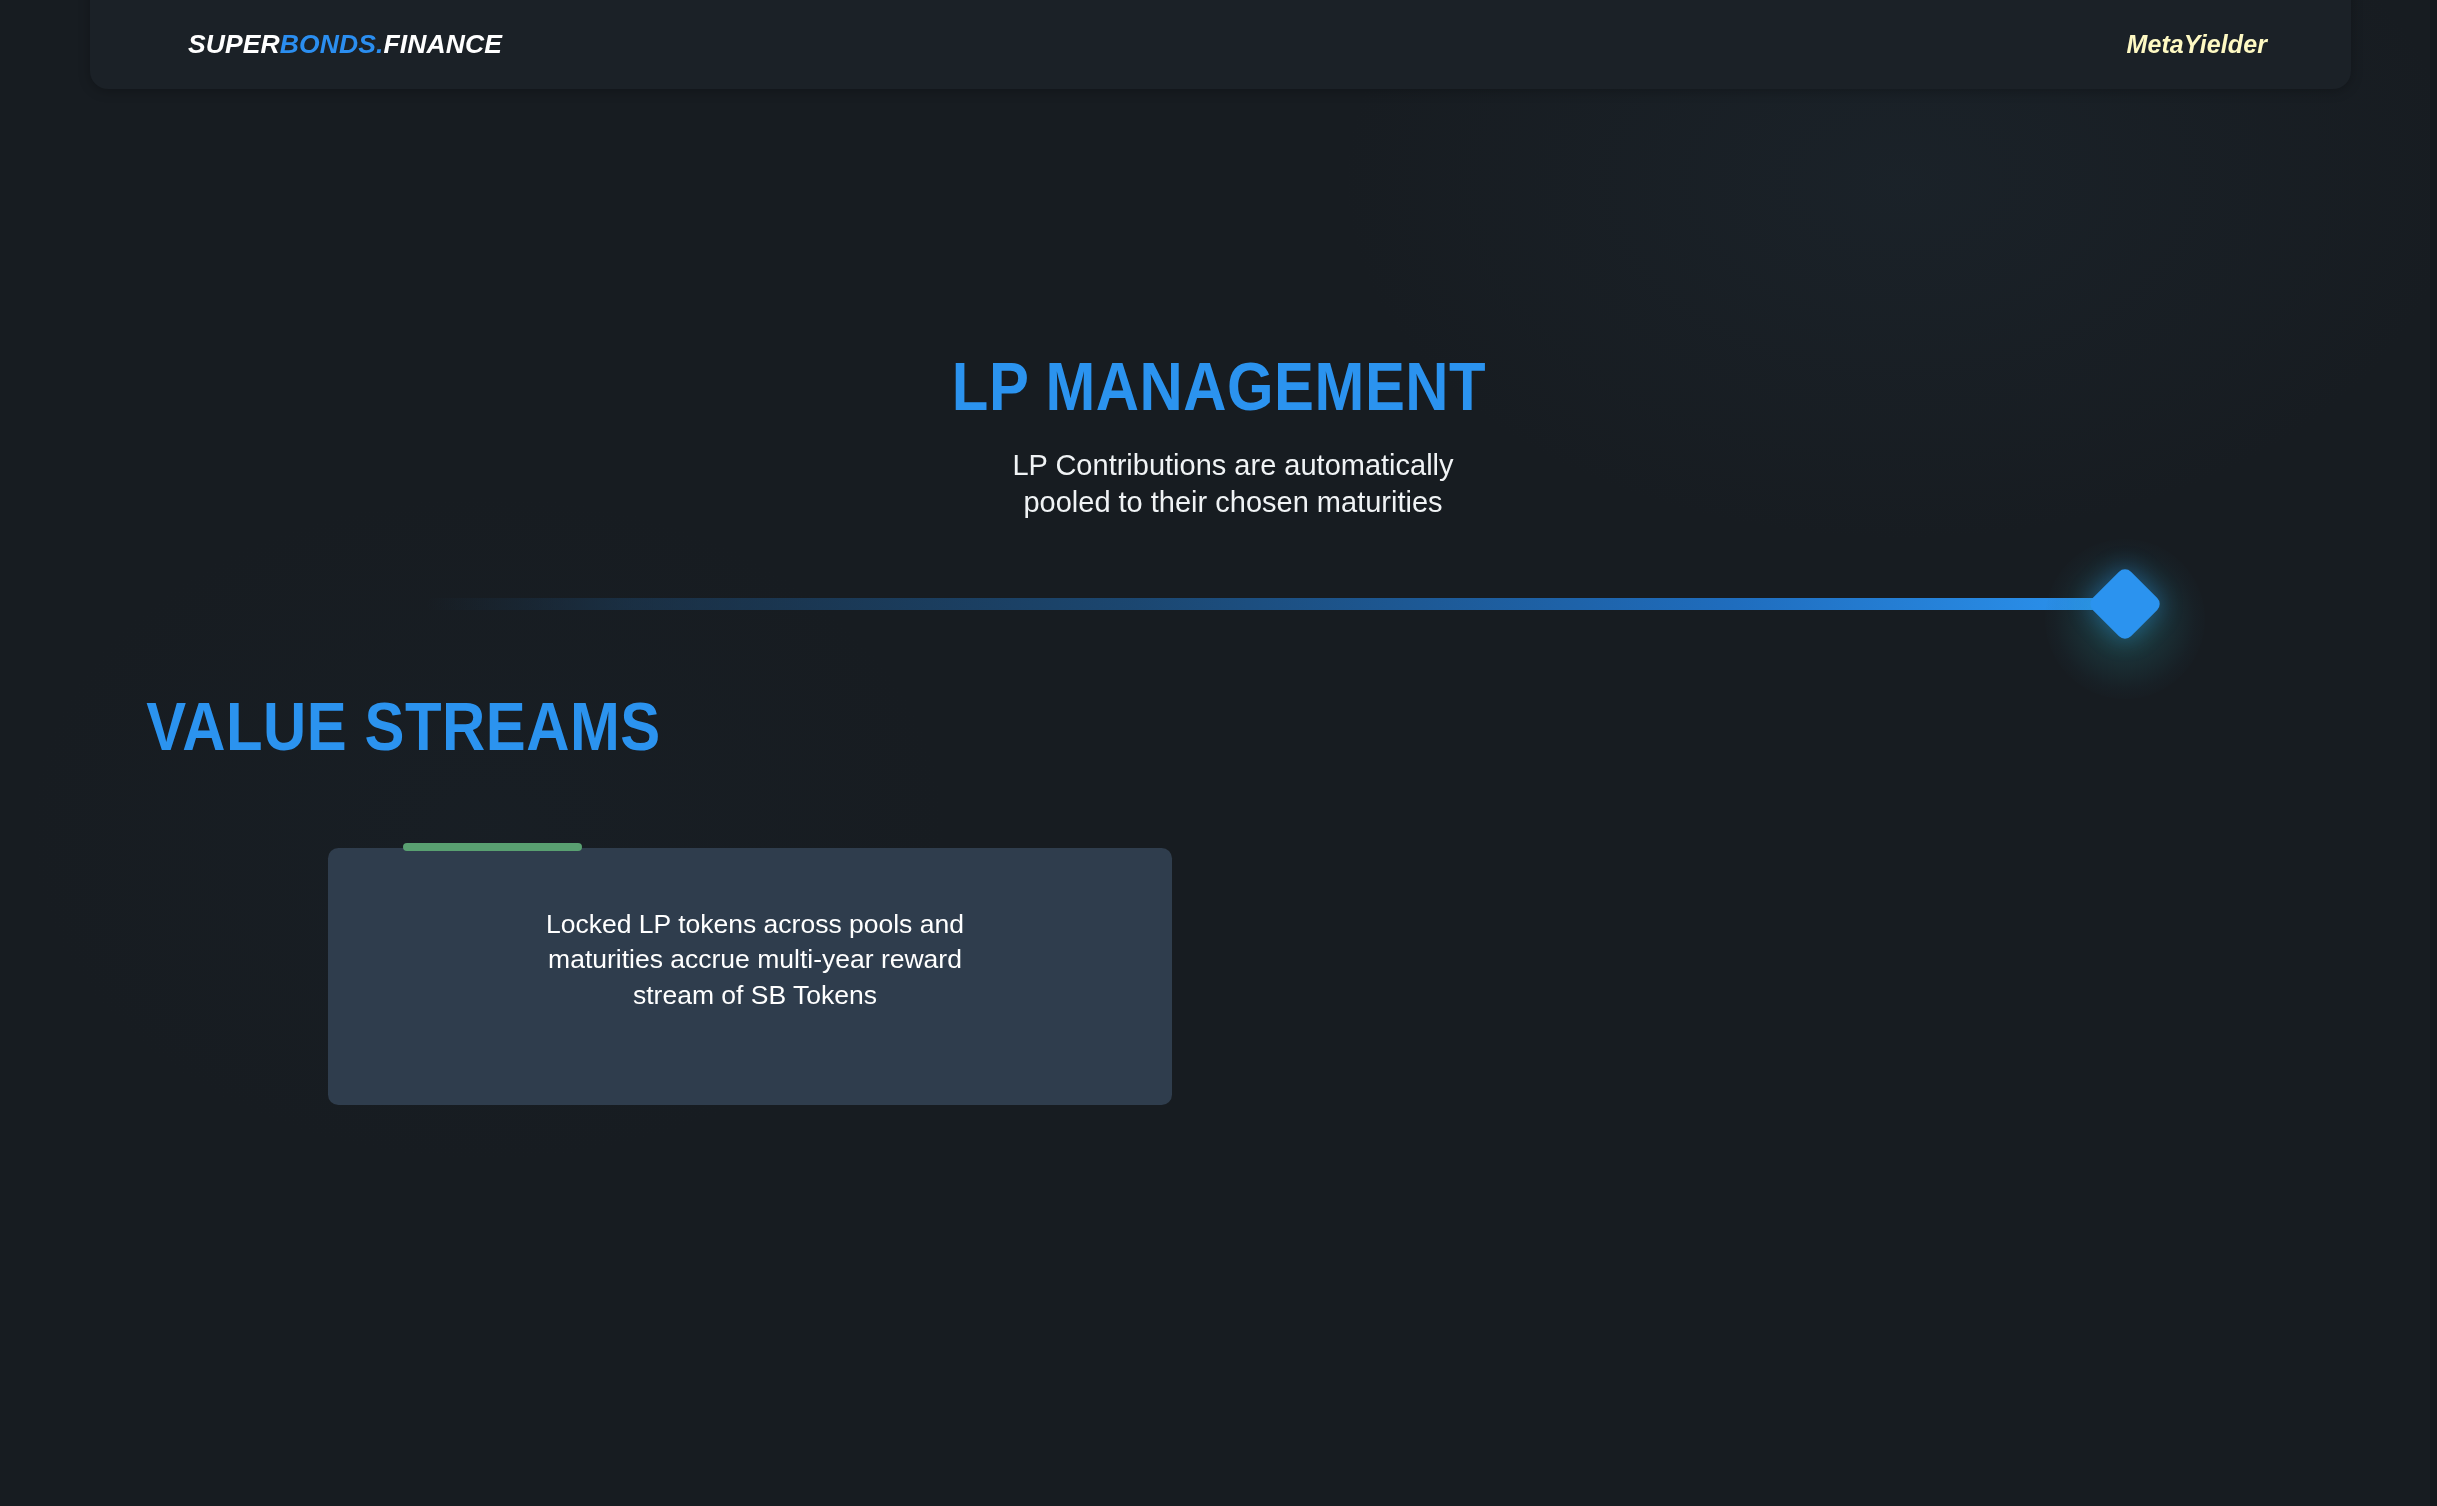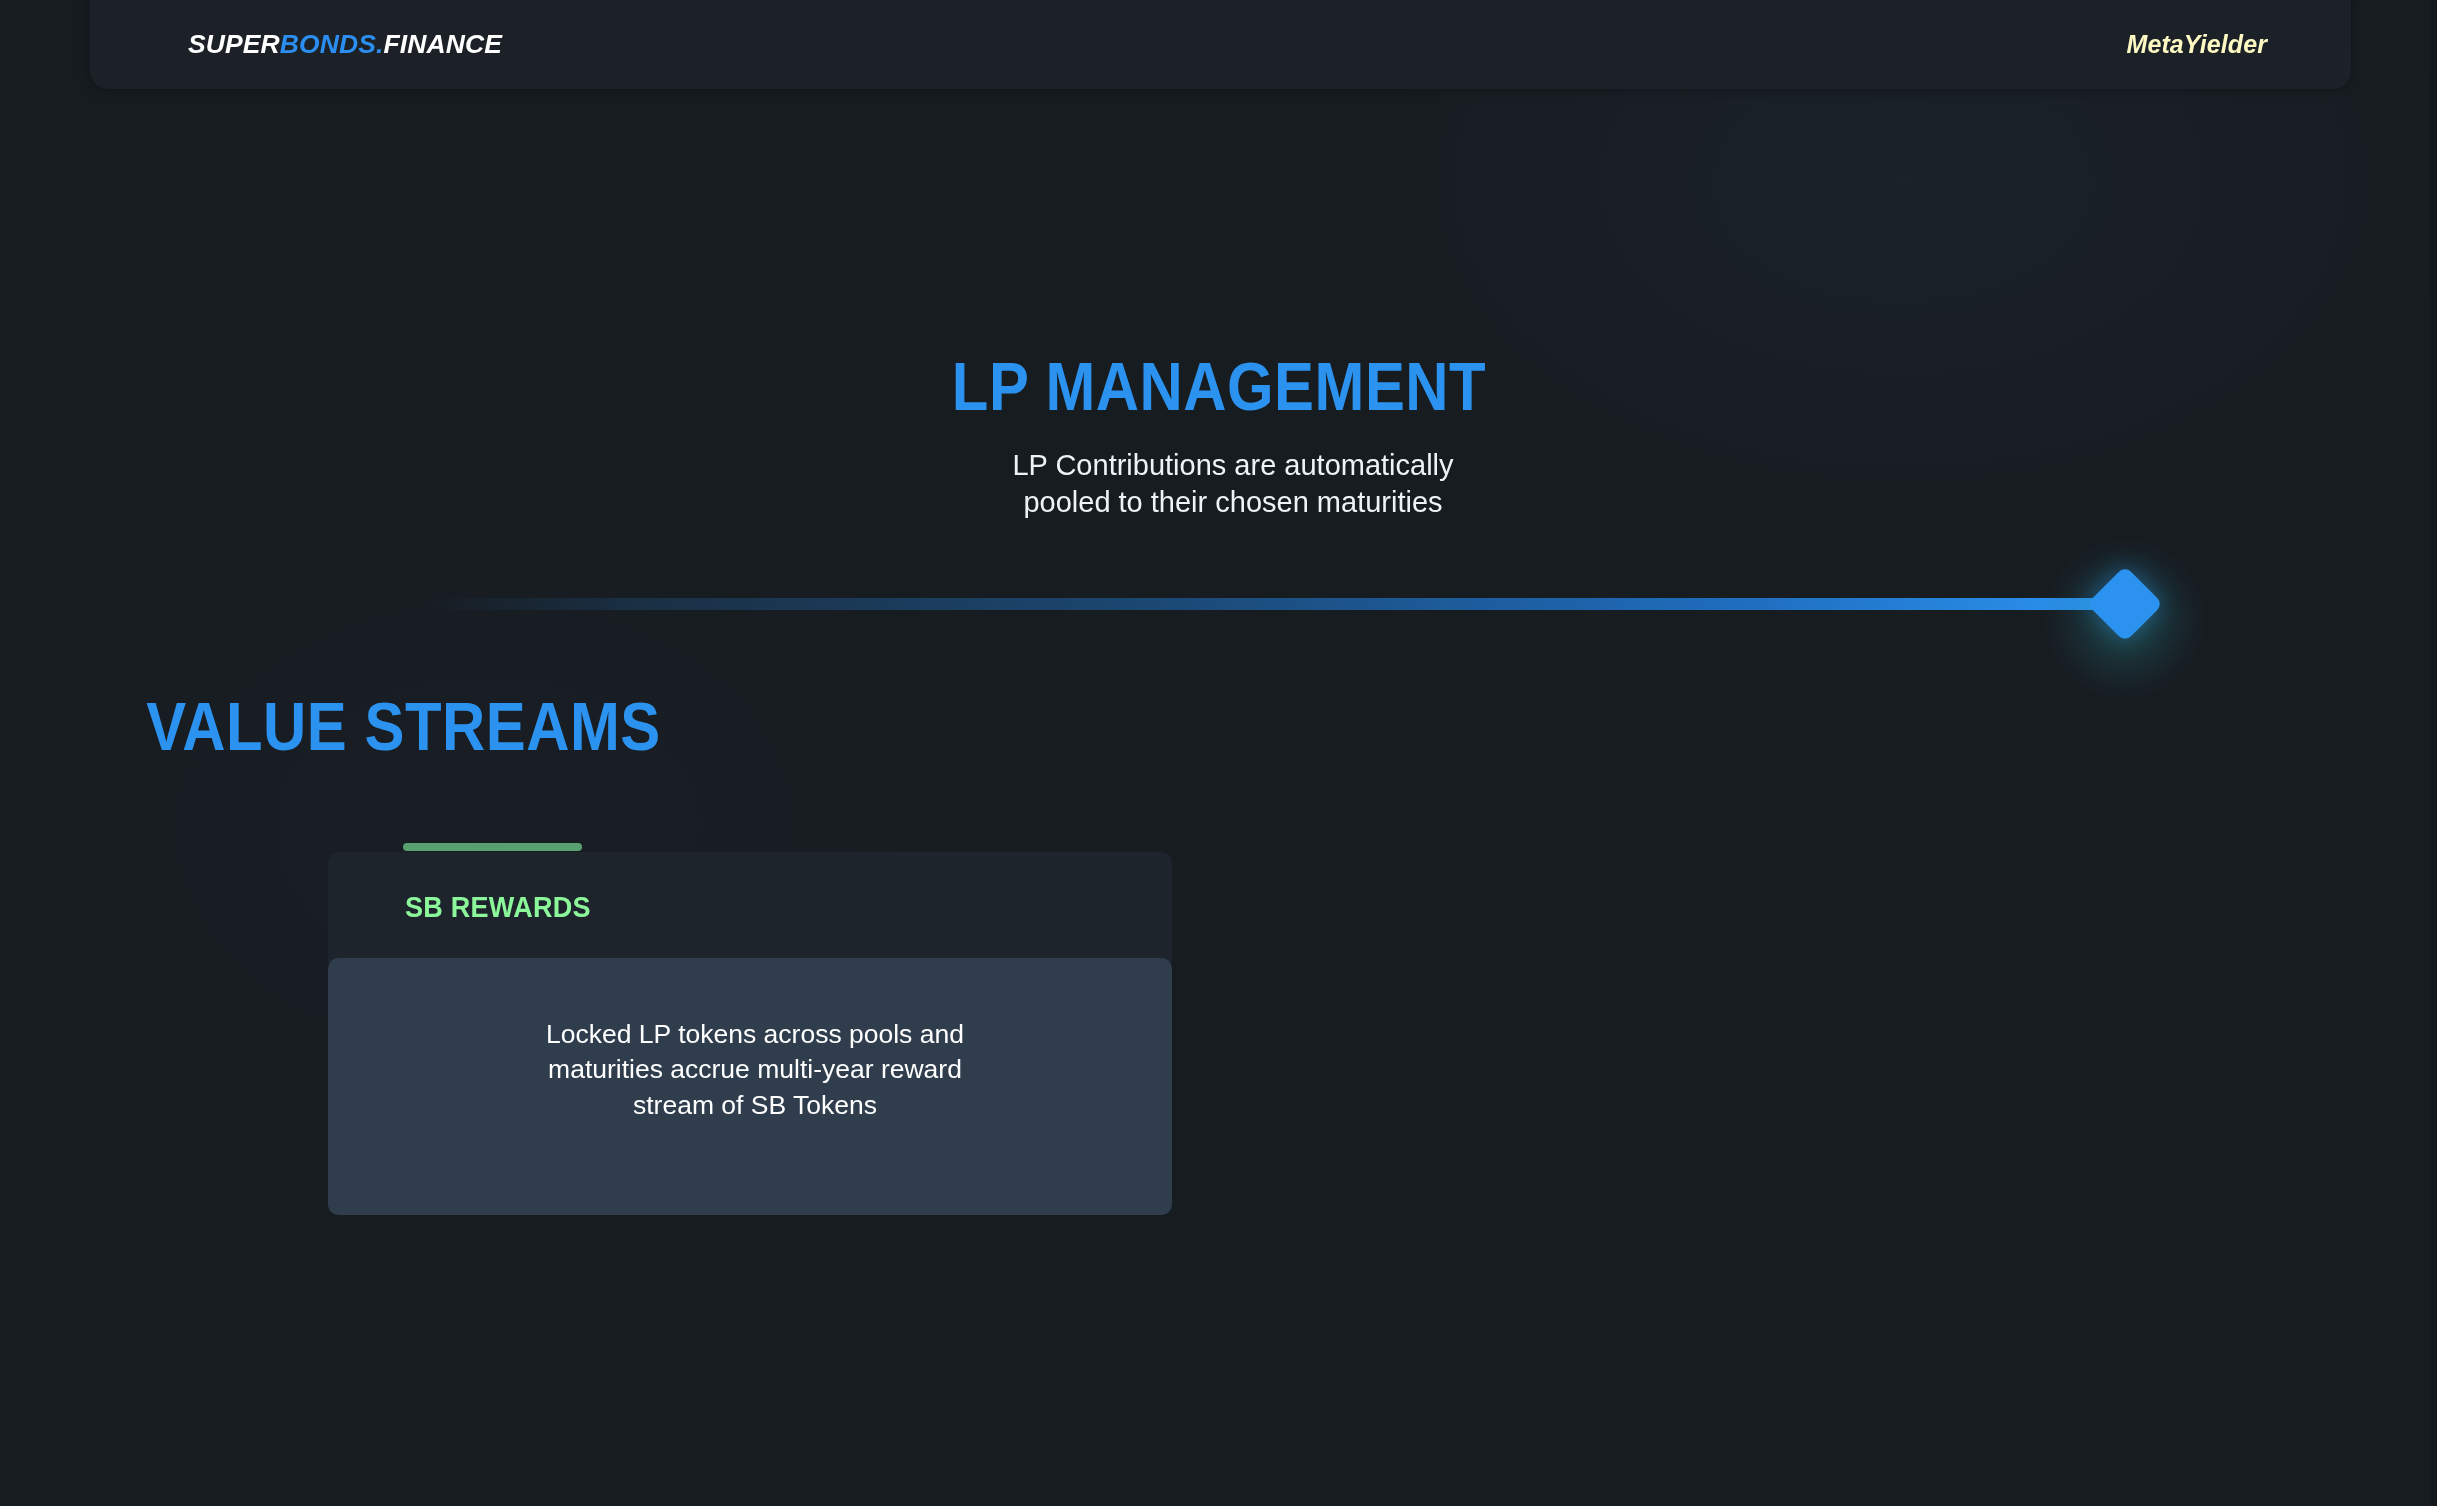--- a/index.html
+++ b/index.html
@@ -252,23 +252,20 @@
   </div>
 
   <div id="streams-head">
     <div class="section-title">VALUE STREAMS</div>
   </div>
 
   <div id="cards">
 
     <div class="card">
       <div class="card-accent"></div>
-      <div class="card-header">
-        <div class="card-title">SB REWARDS</div>
-      </div>
       <div class="card-body">
         <div class="card-text">Locked LP tokens across pools and
 maturities accrue multi-year reward
 stream of SB Tokens</div>
       </div>
     </div>
 
 
   </div>
 

